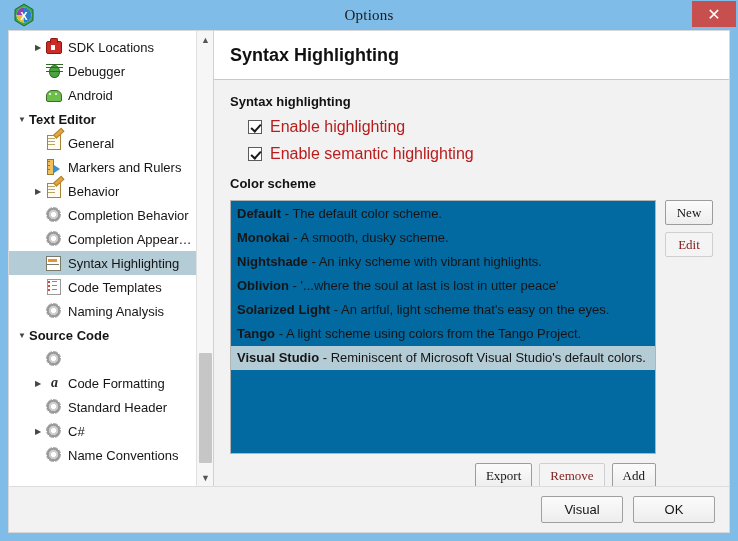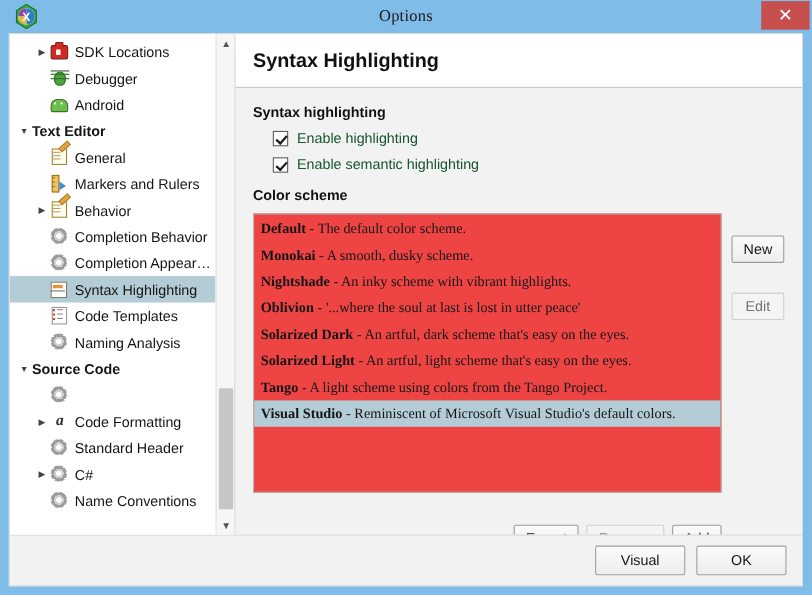--- a/index.html
+++ b/index.html
@@ -273,35 +273,34 @@
     background:#fff; border:1px solid #5c5c5c;
     margin-right:8px;
     position:relative;
   }
   .checkbox.checked:after {
     content:""; position:absolute;
     left:4px; top:1px; width:4px; height:8px;
     border:solid #1a1a1a; border-width:0 2px 2px 0;
     transform:rotate(42deg);
   }
-  .check-label { font-size:13px; color:#14532d; }
+  .check-label { font-size:16px; color:#b91c1c; }
 
   #scheme-block { margin-top:4px; }
   #scheme-row {
     display:flex; align-items:flex-start;
     margin-top:0;
   }
   #scheme-list {
     flex:1 1 auto;
     height:254px;
-    background:#ef4444;
+    background:#0369a1;
     border:1px solid #b4b4b4;
     overflow:hidden;
     padding-top:1px;
-    font-family:Liberation Serif, serif;
   }
   .scheme-item {
     height:24px; line-height:24px;
     padding:0 6px;
     font-size:13px; color:#151515;
     white-space:nowrap;
     cursor:default;
   }
   .scheme-item.selected { background:#b4ccd6; }
   .scheme-item b { font-weight:bold; }
@@ -312,29 +311,28 @@
     display:flex; flex-direction:column; gap:7px;
   }
 
   .btn {
     height:25px;
     min-width:44px;
     padding:0 10px;
     background:linear-gradient(#fbfbfb,#eeeeee);
     border:1px solid #9c9c9c;
     border-radius:2px;
-    font-family:Liberation Sans, sans-serif;
+    font-family:Liberation Serif, serif;
     font-size:13px; color:#151515;
     cursor:pointer;
     display:flex; align-items:center; justify-content:center;
     white-space:nowrap;
-    margin-top:20px;
   }
   .btn.disabled {
-    color:#737373;
+    color:#7f1d1d;
     border-color:#cfcfcf;
     background:#f4f4f4;
     cursor:default;
   }
 
   #list-actions {
     display:flex; justify-content:flex-end; gap:7px;
     margin-top:9px;
     padding-right:57px;
   }
@@ -533,21 +531,20 @@
 
           <div id="scheme-block">
             <div class="section-label">Color scheme</div>
 
             <div id="scheme-row">
               <div id="scheme-list">
                   <div class="scheme-item"><b>Default</b><span> - </span><span>The default color scheme.</span></div>
                   <div class="scheme-item"><b>Monokai</b><span> - </span><span>A smooth, dusky scheme.</span></div>
                   <div class="scheme-item"><b>Nightshade</b><span> - </span><span>An inky scheme with vibrant highlights.</span></div>
                   <div class="scheme-item"><b>Oblivion</b><span> - </span><span>'...where the soul at last is lost in utter peace'</span></div>
-                  <div class="scheme-item"><b>Solarized Dark</b><span> - </span><span>An artful, dark scheme that's easy on the eyes.</span></div>
                   <div class="scheme-item"><b>Solarized Light</b><span> - </span><span>An artful, light scheme that's easy on the eyes.</span></div>
                   <div class="scheme-item"><b>Tango</b><span> - </span><span>A light scheme using colors from the Tango Project.</span></div>
                   <div class="scheme-item selected"><b>Visual Studio</b><span> - </span><span>Reminiscent of Microsoft Visual Studio's default colors.</span></div>
                 </div>
               <div id="scheme-side">
                   <div class="btn">New</div>
                   <div class="btn disabled">Edit</div>
                 </div>
             </div>
 

